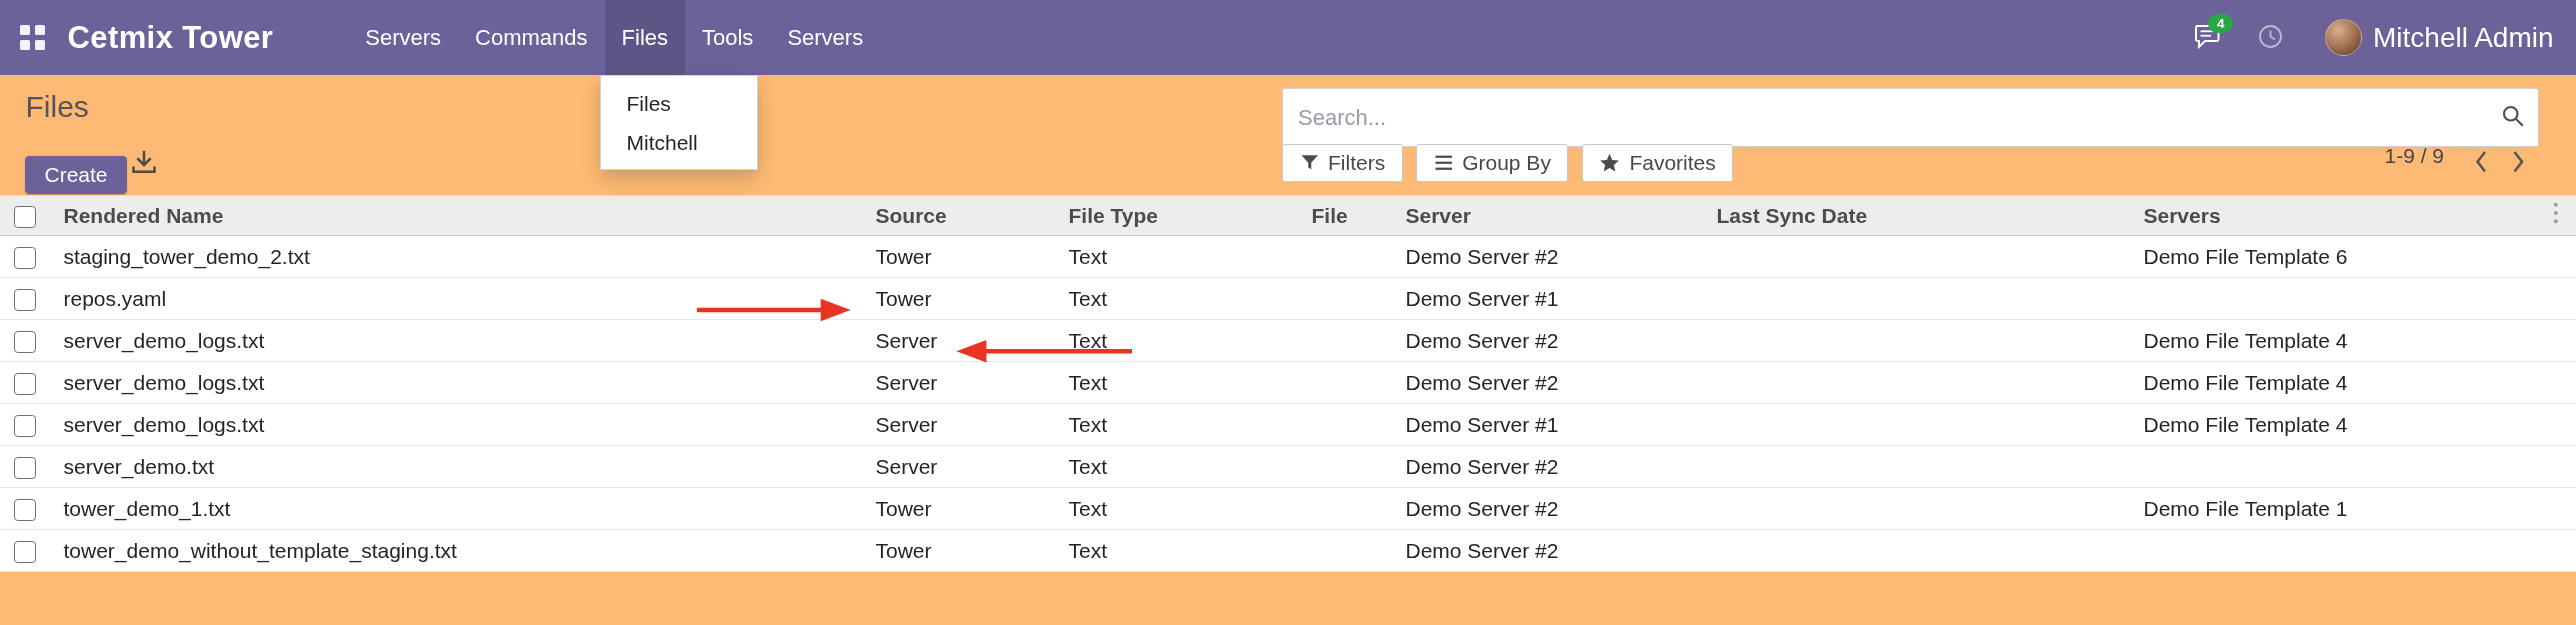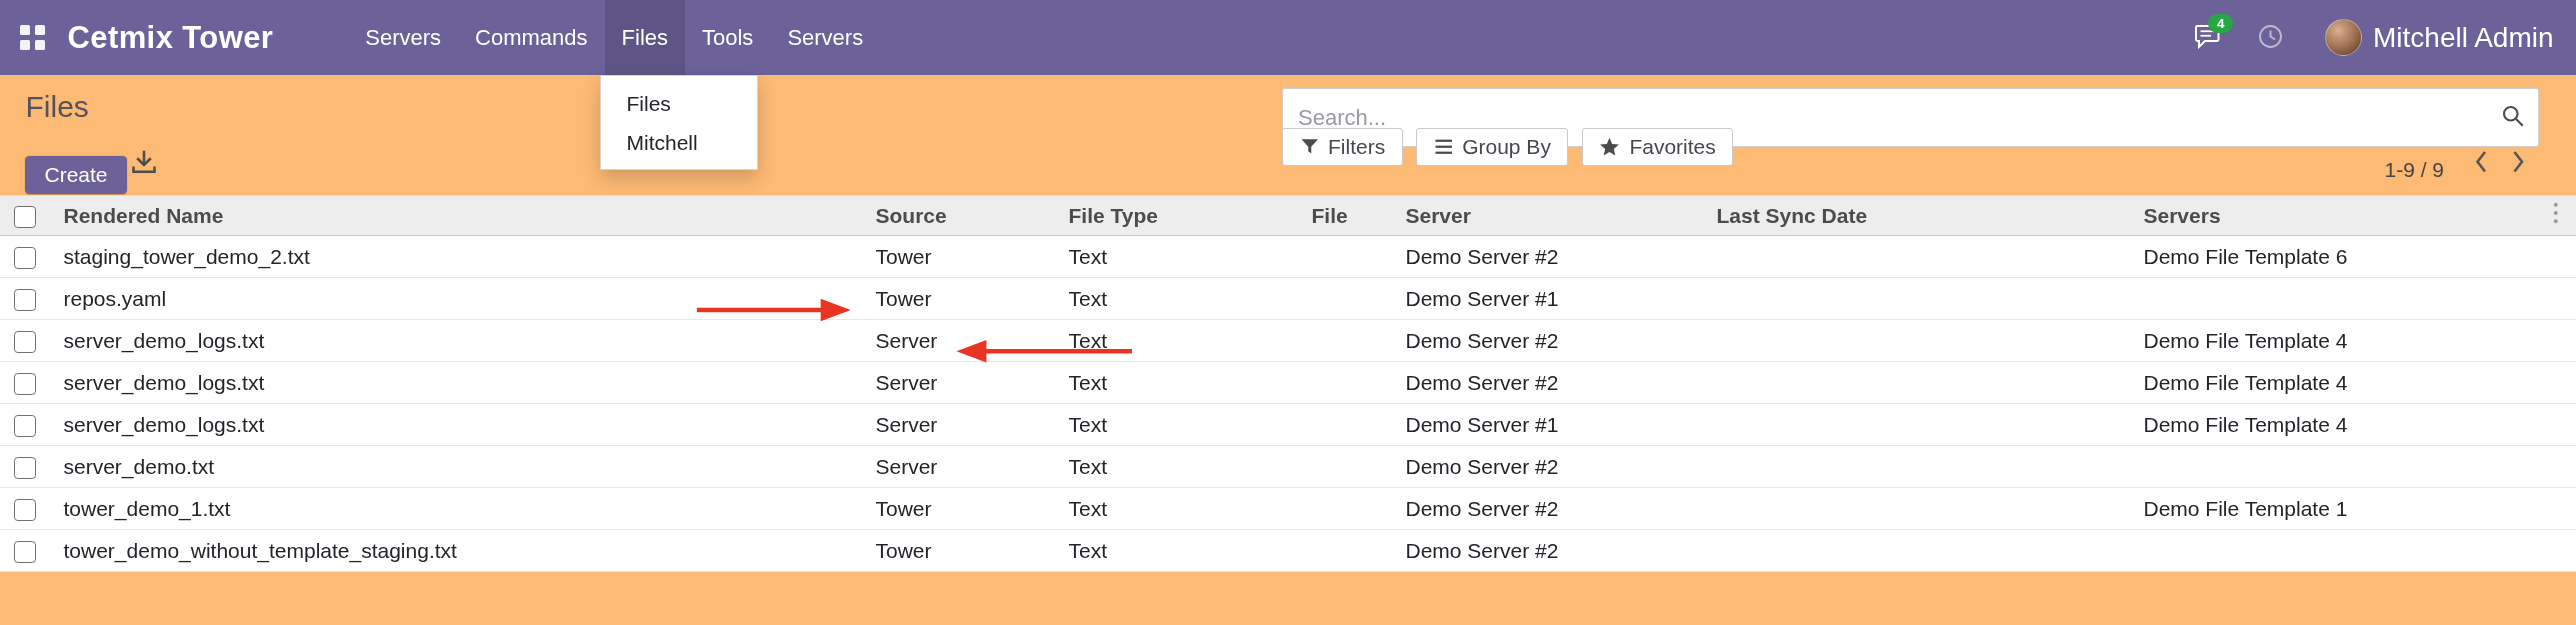--- a/index.html
+++ b/index.html
@@ -83,28 +83,28 @@
     border: 0.8px solid #cfcfcf; border-radius: 3px; background: #fff;
     display: flex; align-items: center; box-sizing: border-box;
   }
   .search-box input {
     flex: 1; border: none; outline: none; font-size: 22px; font-family: inherit;
     padding-left: 15px; color: #333; background: transparent;
   }
   .search-box input::placeholder { color: #9a99a5; }
   .search-glass-btn { background: transparent; border: none; padding: 0 13.5px 0 0; cursor: pointer; }
 
-  .filter-row { position: absolute; left: 1282px; top: 128px; display: flex; gap: 13.5px; }
+  .filter-row { position: absolute; left: 1282px; top: 144px; display: flex; gap: 13.5px; }
   .cp-btn {
     height: 38px; border: 0.8px solid #c9c9c9; border-radius: 3px; background: #fff;
     font-size: 21px; font-family: inherit; color: #47474f; font-weight: 500;
     display: flex; align-items: center; gap: 9px; padding: 0 16.5px; cursor: pointer;
   }
 
-  .pager { position: absolute; right: 42px; top: 144px; height: 38px; display: flex; align-items: flex-end; gap: 6px; }
+  .pager { position: absolute; right: 42px; top: 144px; height: 38px; display: flex; align-items: flex-start; gap: 6px; }
   .pager-text { font-size: 21px; color: #44444a; margin-right: 15px; }
   .pager-btn { background: transparent; border: none; cursor: pointer; padding: 0 7.5px; height: 38px; }
 
   
   table.list {
     position: absolute; left: 0; top: 195px; width: 2576px;
     border-collapse: collapse; table-layout: fixed;
   }
   table.list col.c-cb { width: 50px; }
   table.list col.c-name { width: 812px; }

